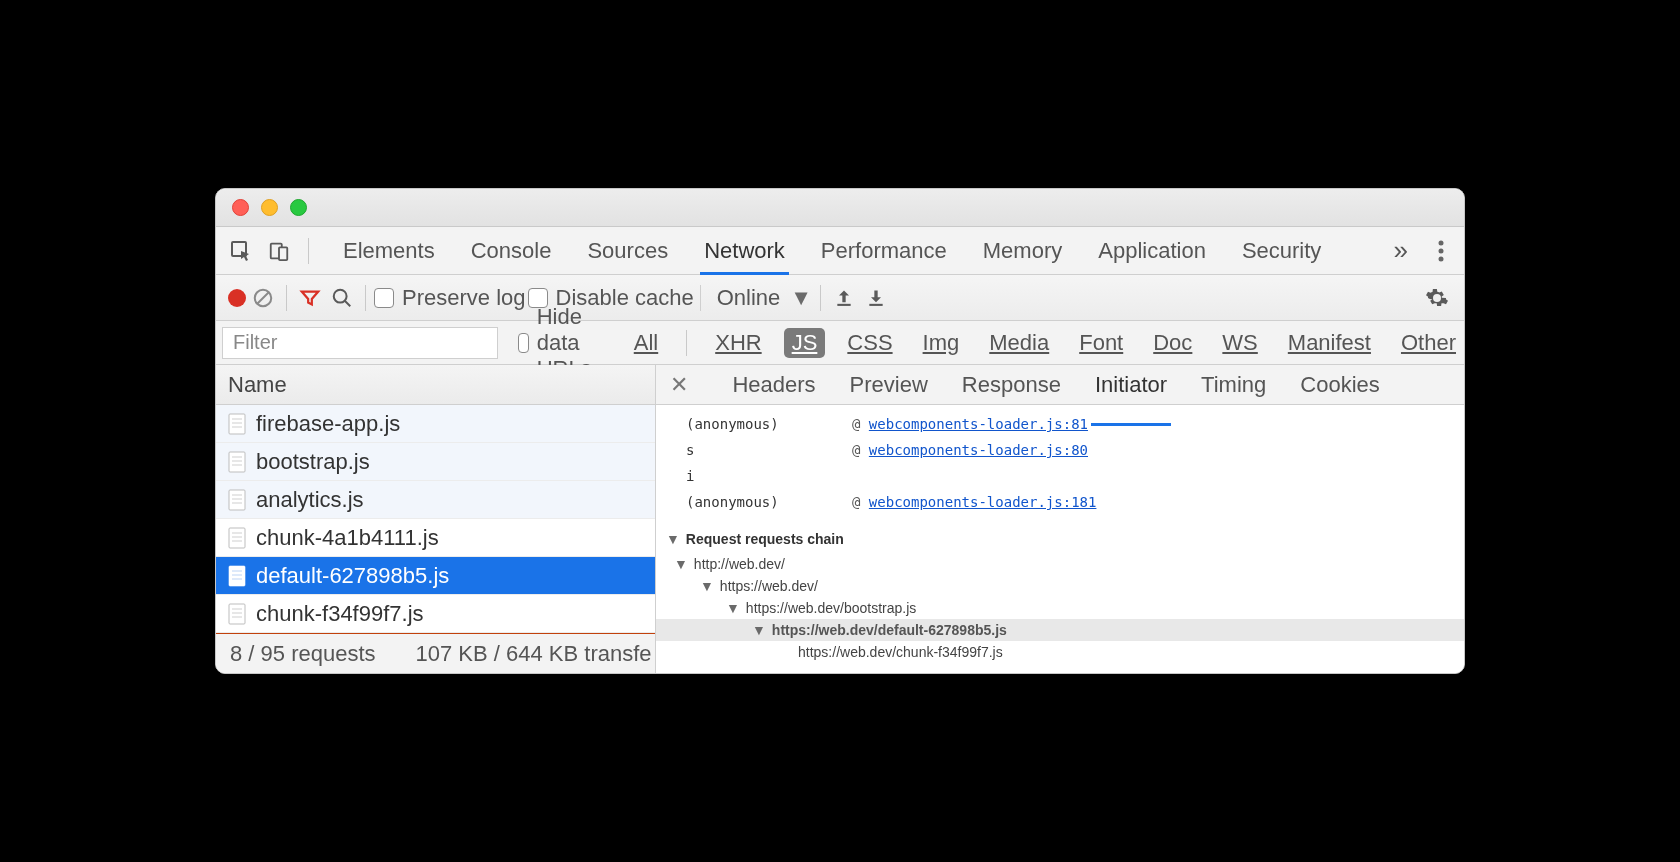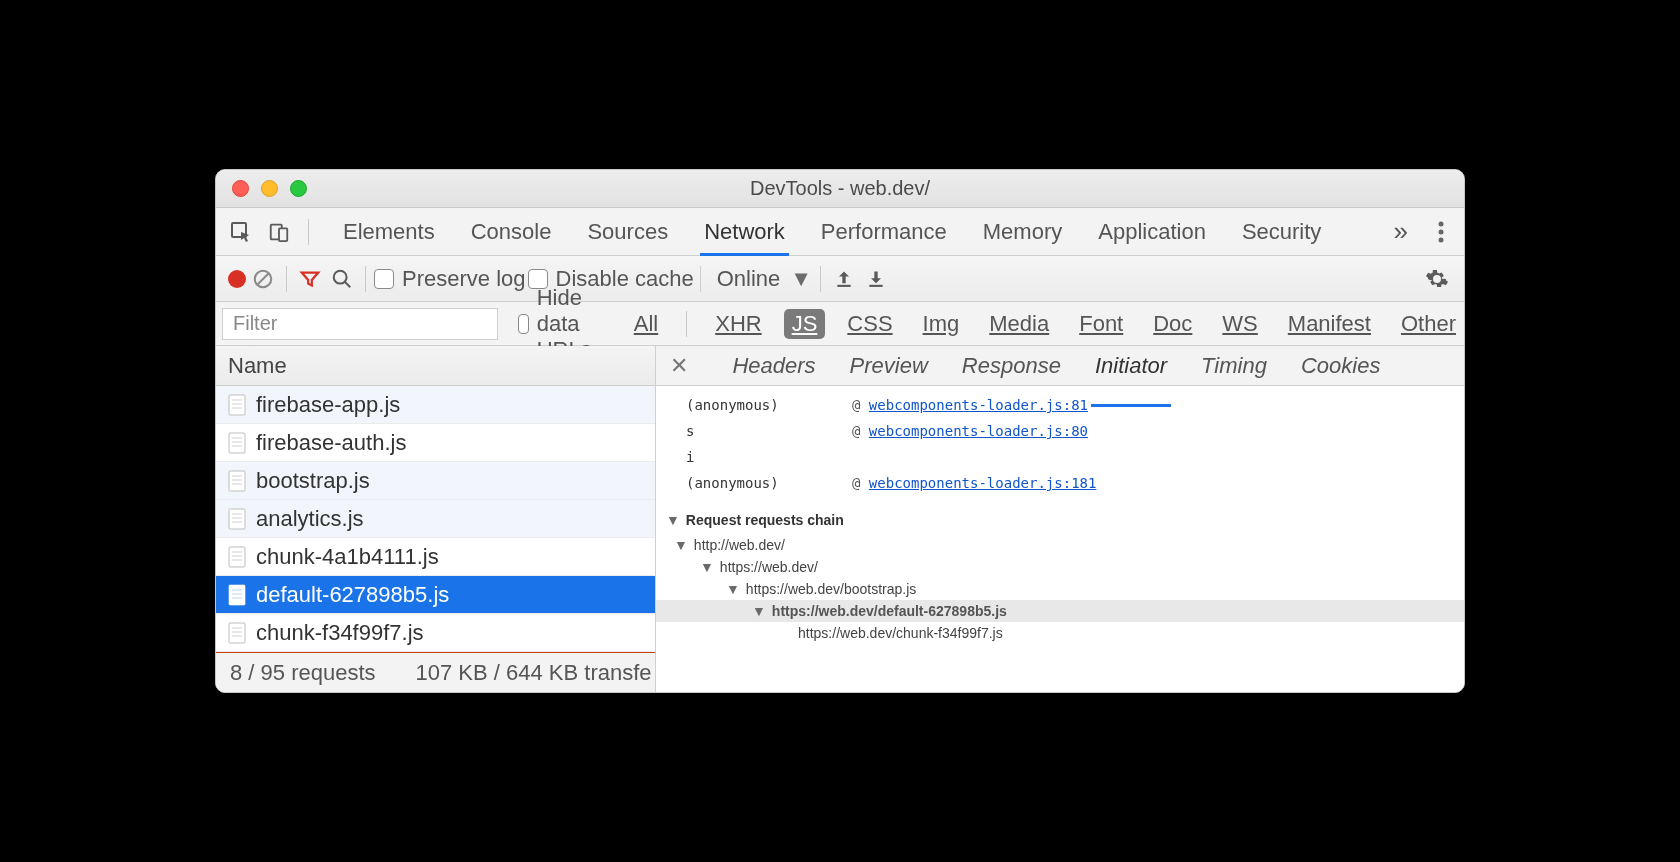--- a/index.html
+++ b/index.html
@@ -134,21 +134,21 @@
     white-space:nowrap;overflow:hidden;
   }
   .statusbar .divider{width:1px;height:22px;background:#cfcfcf;}
   
   .right{flex:1;display:flex;flex-direction:column;}
   .detail-tabs{
     height:40px;display:flex;align-items:center;gap:34px;
     border-bottom:1px solid #cfcfcf;background:#f3f3f3;padding:0 14px;color:#555;
   }
   .close-x{color:#777;padding-right:10px;}
-  .dtab{position:relative;padding:20px 0;font-style:italic;}
+  .dtab{position:relative;padding:20px 0;}
   .dtab.active{color:#333;}
   .dtab.active::after{content:"";position:absolute;left:-4px;right:-4px;bottom:-8px;height:3px;background:#1a73e8;}
   .detail-body{flex:1;background:#fff;font-family:Menlo,Consolas,monospace;font-size:14px;color:#333;}
   .stack{padding:6px 0 6px 20px;}
   .stackrow{display:flex;gap:16px;padding:5px 10px;}
   .stackrow .fn{width:150px;color:#333;}
   .stackrow .loc{color:#555;}
   .stackrow .loc a{color:#1155cc;text-decoration:underline;}
   .section-head{
     font-family:-apple-system,Arial,sans-serif;font-weight:700;color:#333;
@@ -164,21 +164,20 @@
 <body>
 
 <div class="window">
 
   <div class="titlebar">
     <div class="traffic">
       <div class="dot red"></div>
       <div class="dot yellow"></div>
       <div class="dot green"></div>
     </div>
-    <div class="title">DevTools - web.dev/</div>
   </div>
 
   <div class="tabsrow">
     <div class="iconbtn">
       <svg viewBox="0 0 24 24" width="24" height="24" fill="none" stroke="#5a5a5a" stroke-width="2">
         <rect x="3" y="3" width="14" height="14" rx="1"></rect>
         <path d="M12 12 l8 3 -3 2 2 4 -2 1 -2 -4 -3 2 z" fill="#5a5a5a" stroke="none"></path>
       </svg>
     </div>
     <div class="iconbtn">
@@ -295,31 +294,20 @@
             <span class="docicon">
               <svg viewBox="0 0 18 22">
                 <rect x="1" y="1" width="16" height="20" rx="1" fill="#fff" stroke="#bdbdbd"></rect>
                 <line x1="4" y1="6" x2="14" y2="6" stroke="#cfcfcf"></line>
                 <line x1="4" y1="10" x2="14" y2="10" stroke="#cfcfcf"></line>
                 <line x1="4" y1="14" x2="14" y2="14" stroke="#cfcfcf"></line>
               </svg>
             </span>
             <span>firebase-app.js</span>
           </div>
-          <div class="req">
-            <span class="docicon">
-              <svg viewBox="0 0 18 22">
-                <rect x="1" y="1" width="16" height="20" rx="1" fill="#fff" stroke="#bdbdbd"></rect>
-                <line x1="4" y1="6" x2="14" y2="6" stroke="#cfcfcf"></line>
-                <line x1="4" y1="10" x2="14" y2="10" stroke="#cfcfcf"></line>
-                <line x1="4" y1="14" x2="14" y2="14" stroke="#cfcfcf"></line>
-              </svg>
-            </span>
-            <span>firebase-auth.js</span>
-          </div>
           <div class="req alt">
             <span class="docicon">
               <svg viewBox="0 0 18 22">
                 <rect x="1" y="1" width="16" height="20" rx="1" fill="#fff" stroke="#bdbdbd"></rect>
                 <line x1="4" y1="6" x2="14" y2="6" stroke="#cfcfcf"></line>
                 <line x1="4" y1="10" x2="14" y2="10" stroke="#cfcfcf"></line>
                 <line x1="4" y1="14" x2="14" y2="14" stroke="#cfcfcf"></line>
               </svg>
             </span>
             <span>bootstrap.js</span>

